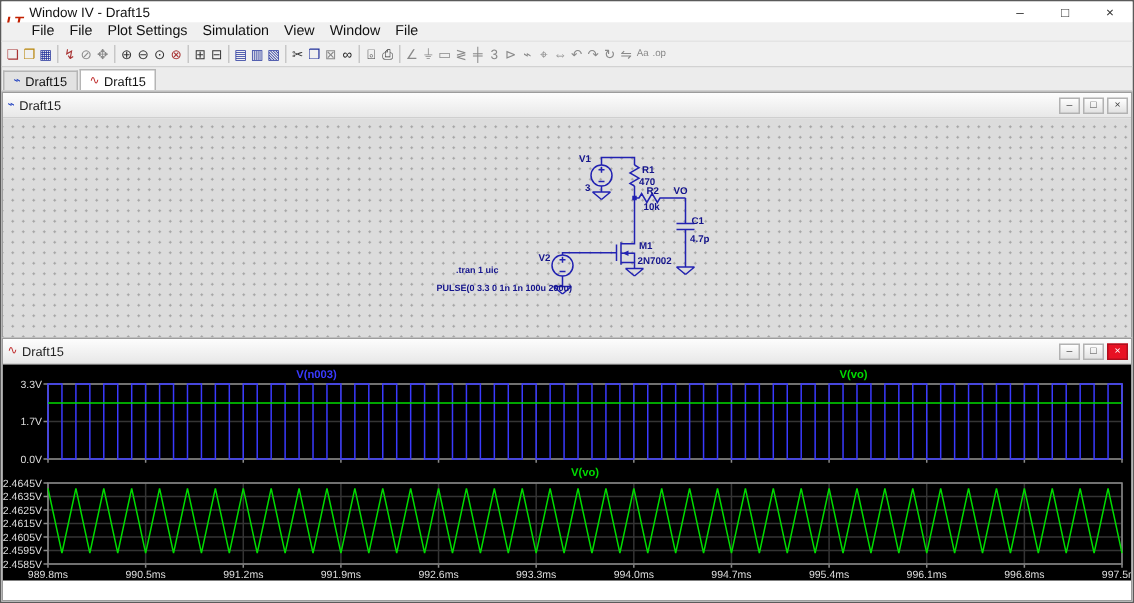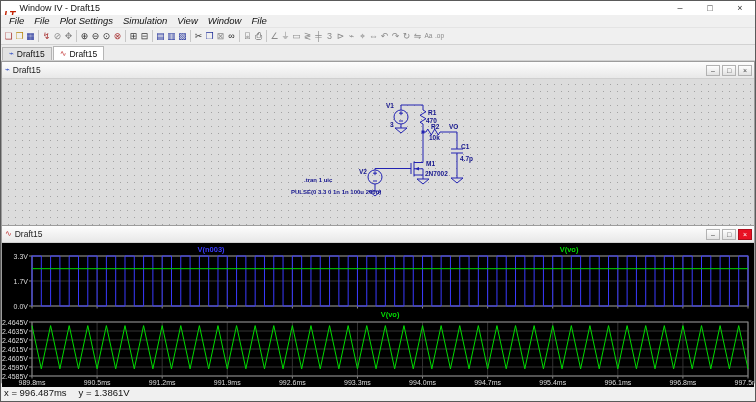--- a/index.html
+++ b/index.html
@@ -5,21 +5,21 @@
   html,body{margin:0;padding:0;}
   body{width:756px;height:402px;overflow:hidden;font-family:"Liberation Sans",sans-serif;background:#f0f0f0;position:relative;}
   .window{position:absolute;inset:0;border:1px solid #5a5a5a;box-sizing:border-box;display:flex;flex-direction:column;background:#f0f0f0;}
   
   .titlebar{height:14px;background:#ffffff;display:flex;align-items:center;flex:0 0 auto;}
   .lt-logo{color:#c22000;font-weight:bold;font-style:italic;font-size:10px;margin:16px 4px 0 3px;line-height:1;}
   .win-title{font-size:9px;color:#111;}
   .win-controls{margin-left:auto;display:flex;height:100%;}
   .wc{width:30px;text-align:center;font-size:9px;color:#333;line-height:14px;}
   
-  .menubar{height:12px;background:#f0f0f0;display:flex;align-items:flex-start;padding-left:3px;flex:0 0 auto;font-style:italic;}
+  .menubar{height:12px;background:#f0f0f0;display:flex;align-items:flex-start;padding-left:15px;flex:0 0 auto;}
   .menu-item{font-size:9.5px;color:#111;padding:0 5px;line-height:12px;}
   
   .toolbar{height:16px;background:#f0f0f0;border-top:1px solid #e4e4e4;border-bottom:1px solid #d2d2d2;display:flex;align-items:center;padding-left:2px;flex:0 0 auto;}
   .tbtn{width:11px;height:14px;display:flex;align-items:center;justify-content:center;font-size:9px;line-height:1;cursor:default;white-space:nowrap;}
   .tbtn.two{font-size:6.5px;}
   .tsep{width:1px;height:12px;background:#c7c7c7;margin:0 2px;flex:0 0 auto;}
   
   .tabbar{height:15px;background:#ececec;display:flex;align-items:flex-end;padding-left:1px;border-bottom:1px solid #cfcfcf;flex:0 0 auto;}
   .tab{height:12px;display:flex;align-items:center;gap:3px;border:1px solid #b5b5b5;border-bottom:none;background:#e2e2e2;font-size:8.5px;color:#111;padding:0 6px;margin-right:1px;}
   .tab.active{background:#ffffff;height:13px;}
@@ -302,18 +302,14 @@
             <text x="550.7272727272727" y="142" text-anchor="middle" class="axlbl">995.4ms</text>
             <text x="615.8181818181819" y="142" text-anchor="middle" class="axlbl">996.1ms</text>
             <text x="680.9090909090909" y="142" text-anchor="middle" class="axlbl">996.8ms</text>
             <text x="746" y="142" text-anchor="middle" class="axlbl">997.5ms</text>
           </svg>
       </div>
     </div>
 
   </div>
 
-  <div class="statusbar">
-    <span>x = 996.487ms</span>
-    <span>y = 1.3861V</span>
-  </div>
 
 </div>
 
 </body></html>

